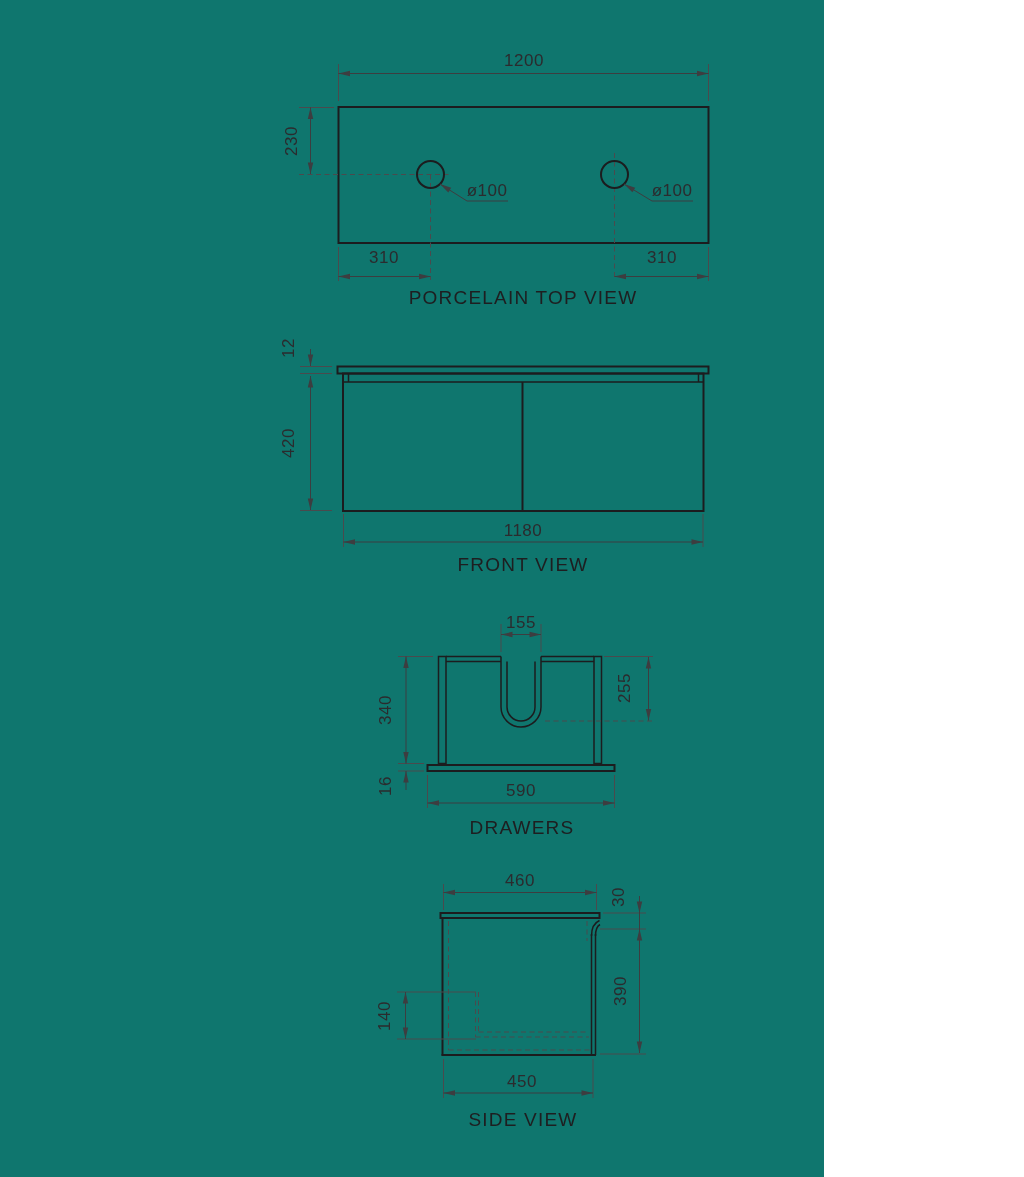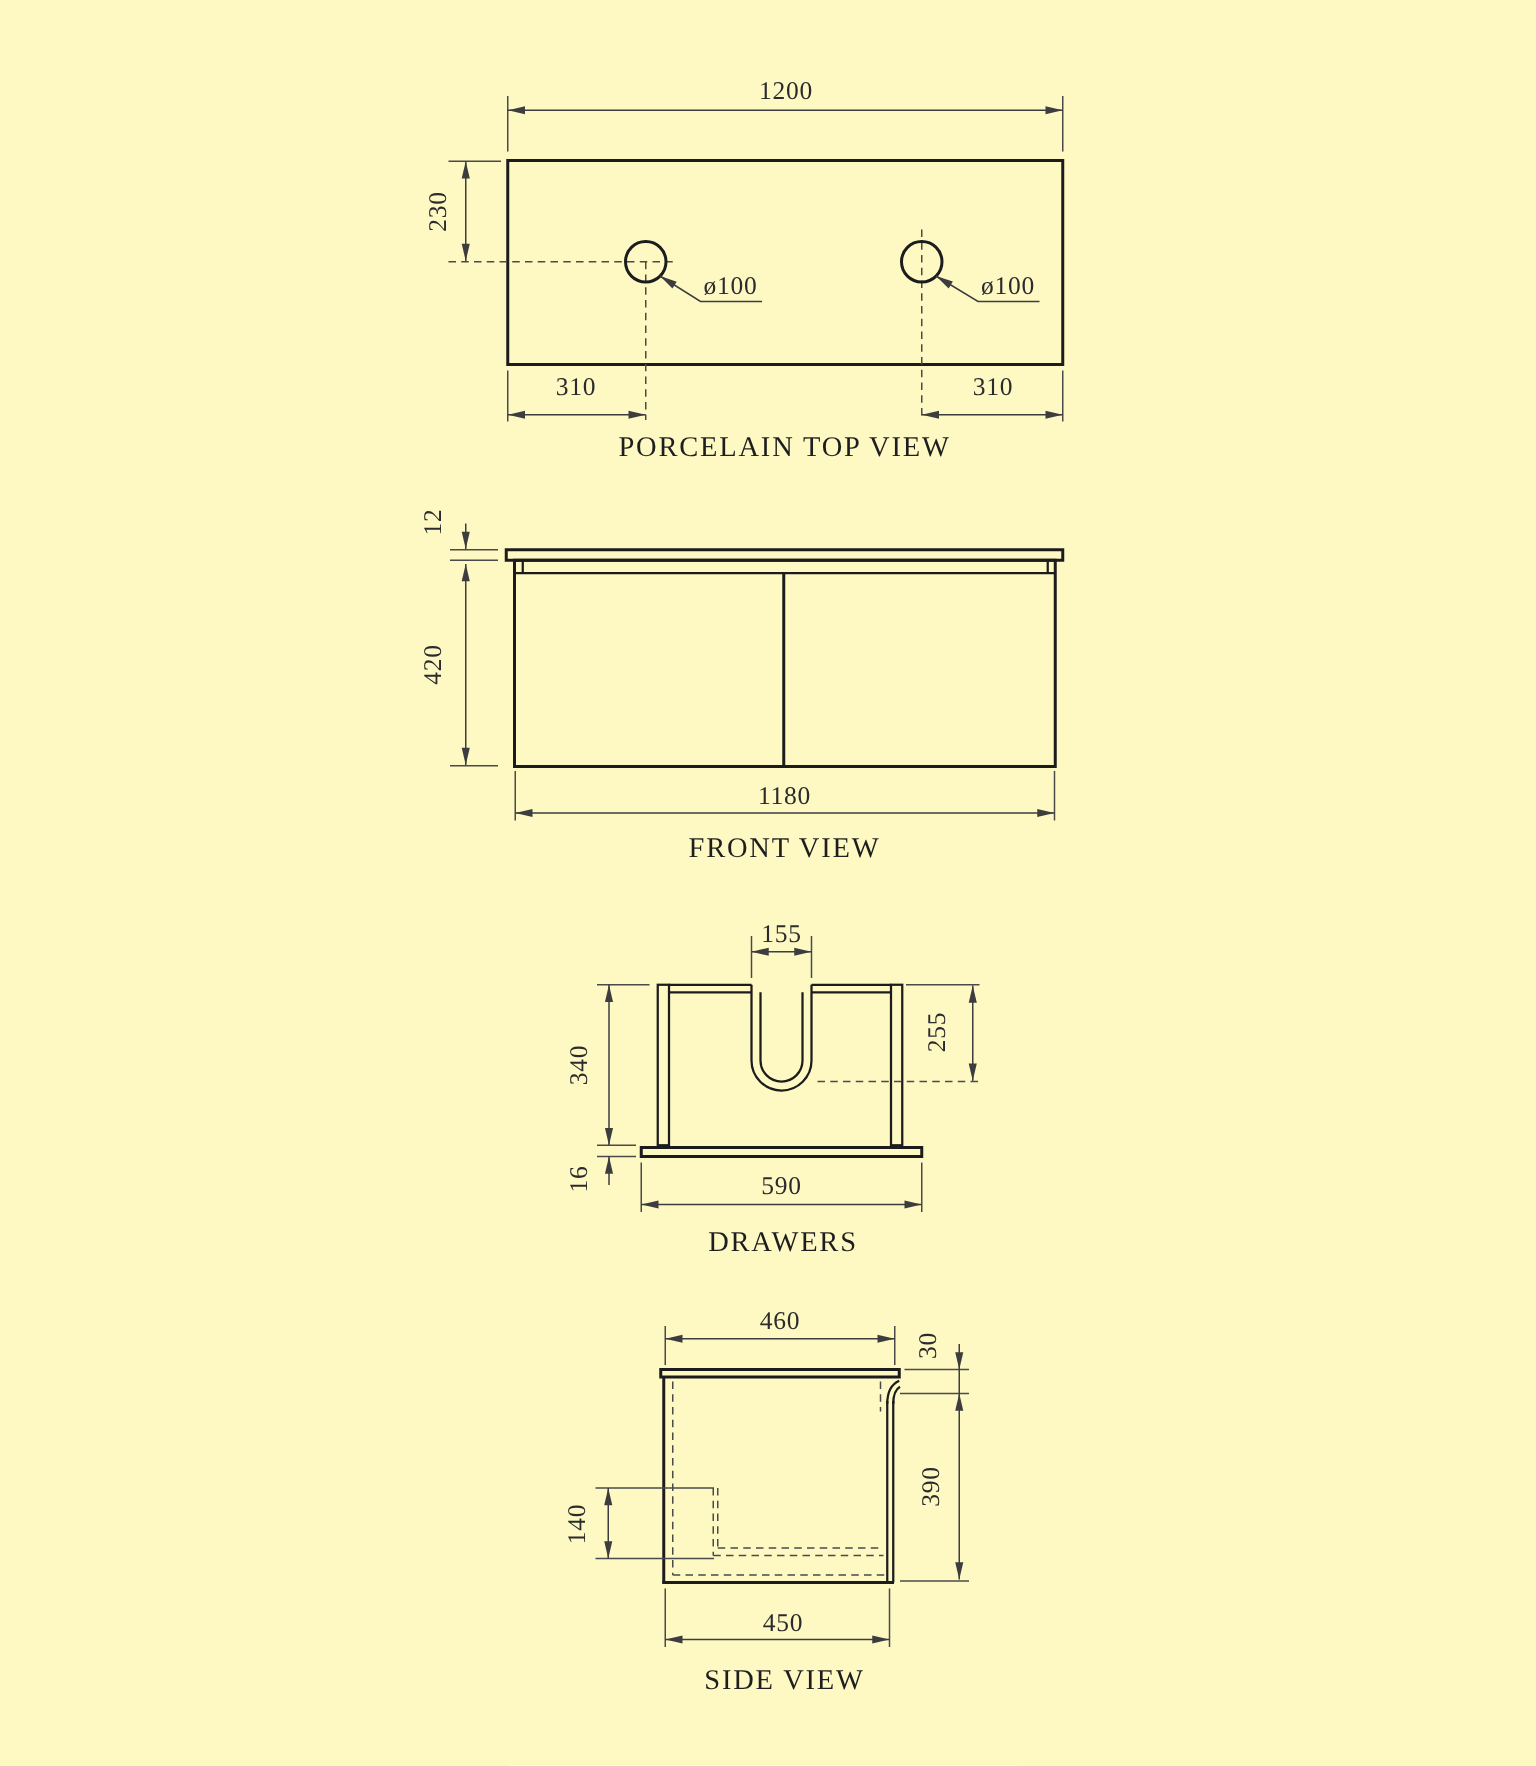--- a/index.html
+++ b/index.html
@@ -1,17 +1,17 @@
 <!DOCTYPE html>
 <html><head>
 <meta charset="utf-8">
 <style>
   html,body{margin:0;padding:0;background:#ffffff;}
-  .page{position:relative;width:1024px;height:1177px;background:#fef9c3;overflow:hidden;
-        font-family:Liberation Serif, serif;}
+  .page{position:relative;width:824px;height:1177px;background:#0f766e;overflow:hidden;
+        font-family:Liberation Sans, sans-serif;}
   svg{position:absolute;left:0;top:0;}
   .obj{stroke:#1c1c1e;stroke-width:2;fill:none;}
   .obj-thin{stroke:#1c1c1e;stroke-width:1.5;fill:none;}
   .dim{stroke:#3d3d40;stroke-width:1;fill:none;}
   .ext{stroke:#4a4a4d;stroke-width:1;fill:none;}
   .dash{stroke:#4a4a4d;stroke-width:1;fill:none;stroke-dasharray:5 3.5;}
   .dimtext{fill:#2b2b2e;font-size:17px;font-weight:400;letter-spacing:.5px;}
   .titletext{fill:#1e1e20;font-size:19px;font-weight:400;letter-spacing:1.2px;}
 </style>
 </head>

